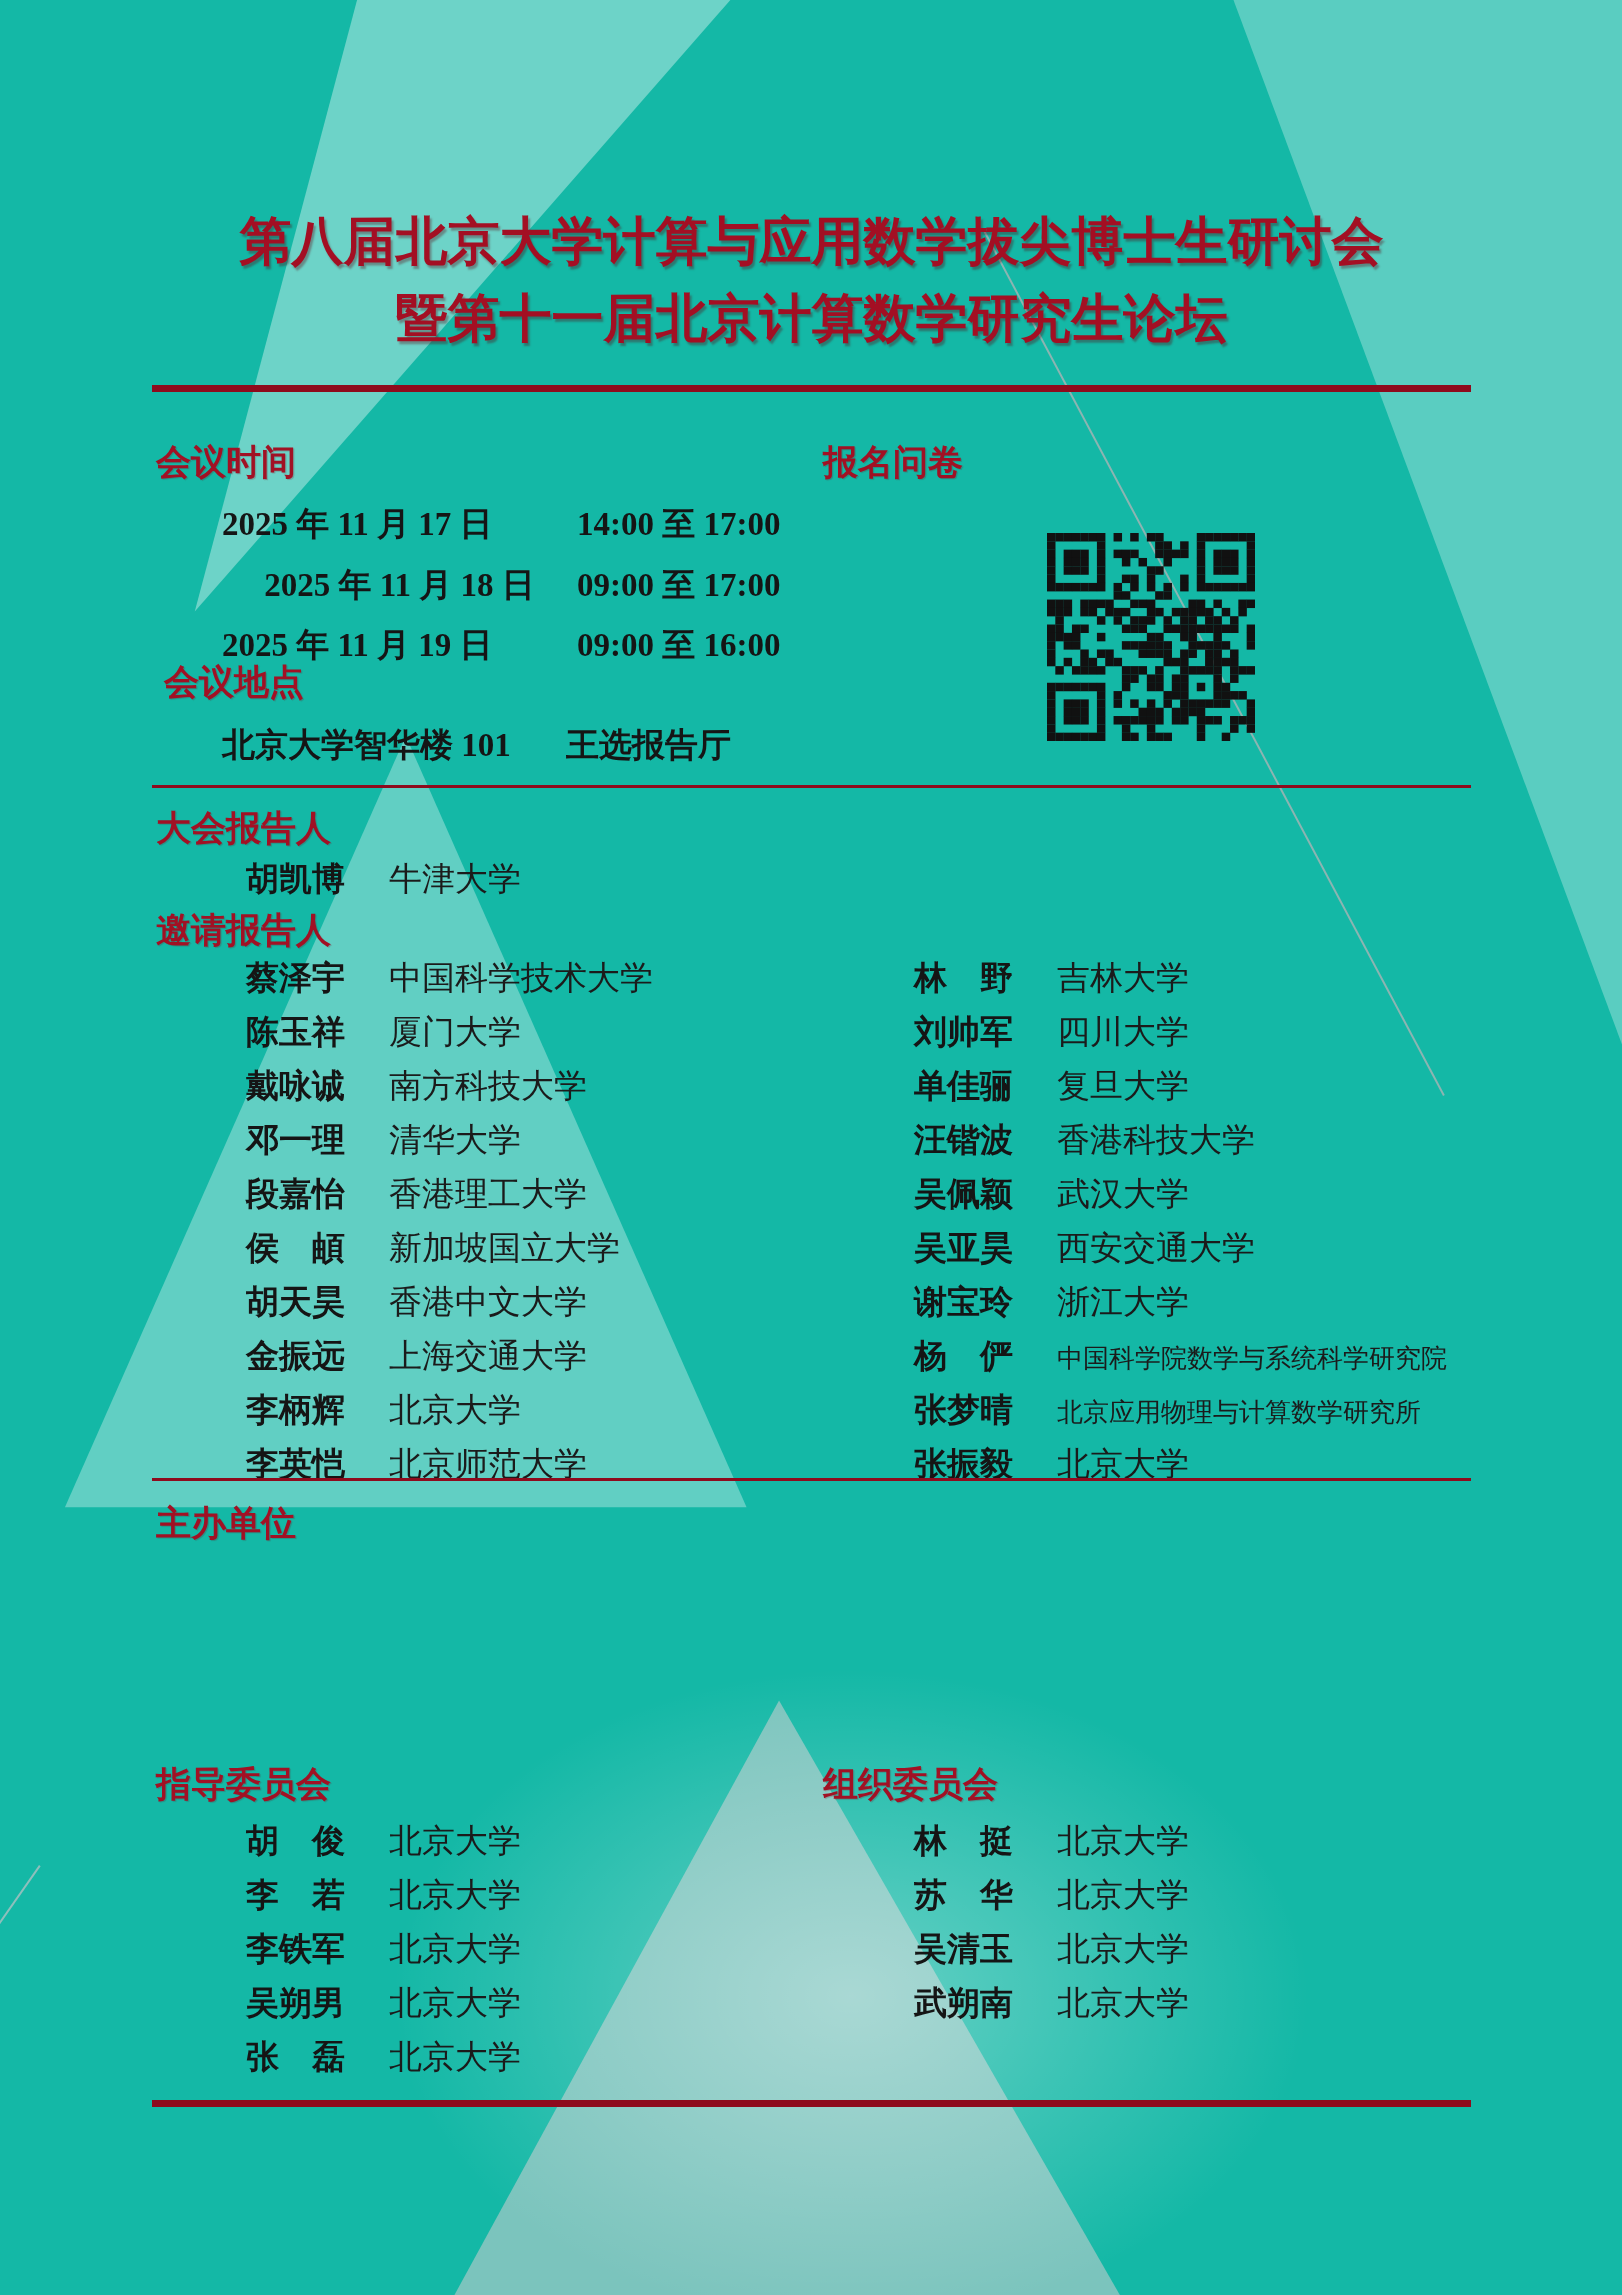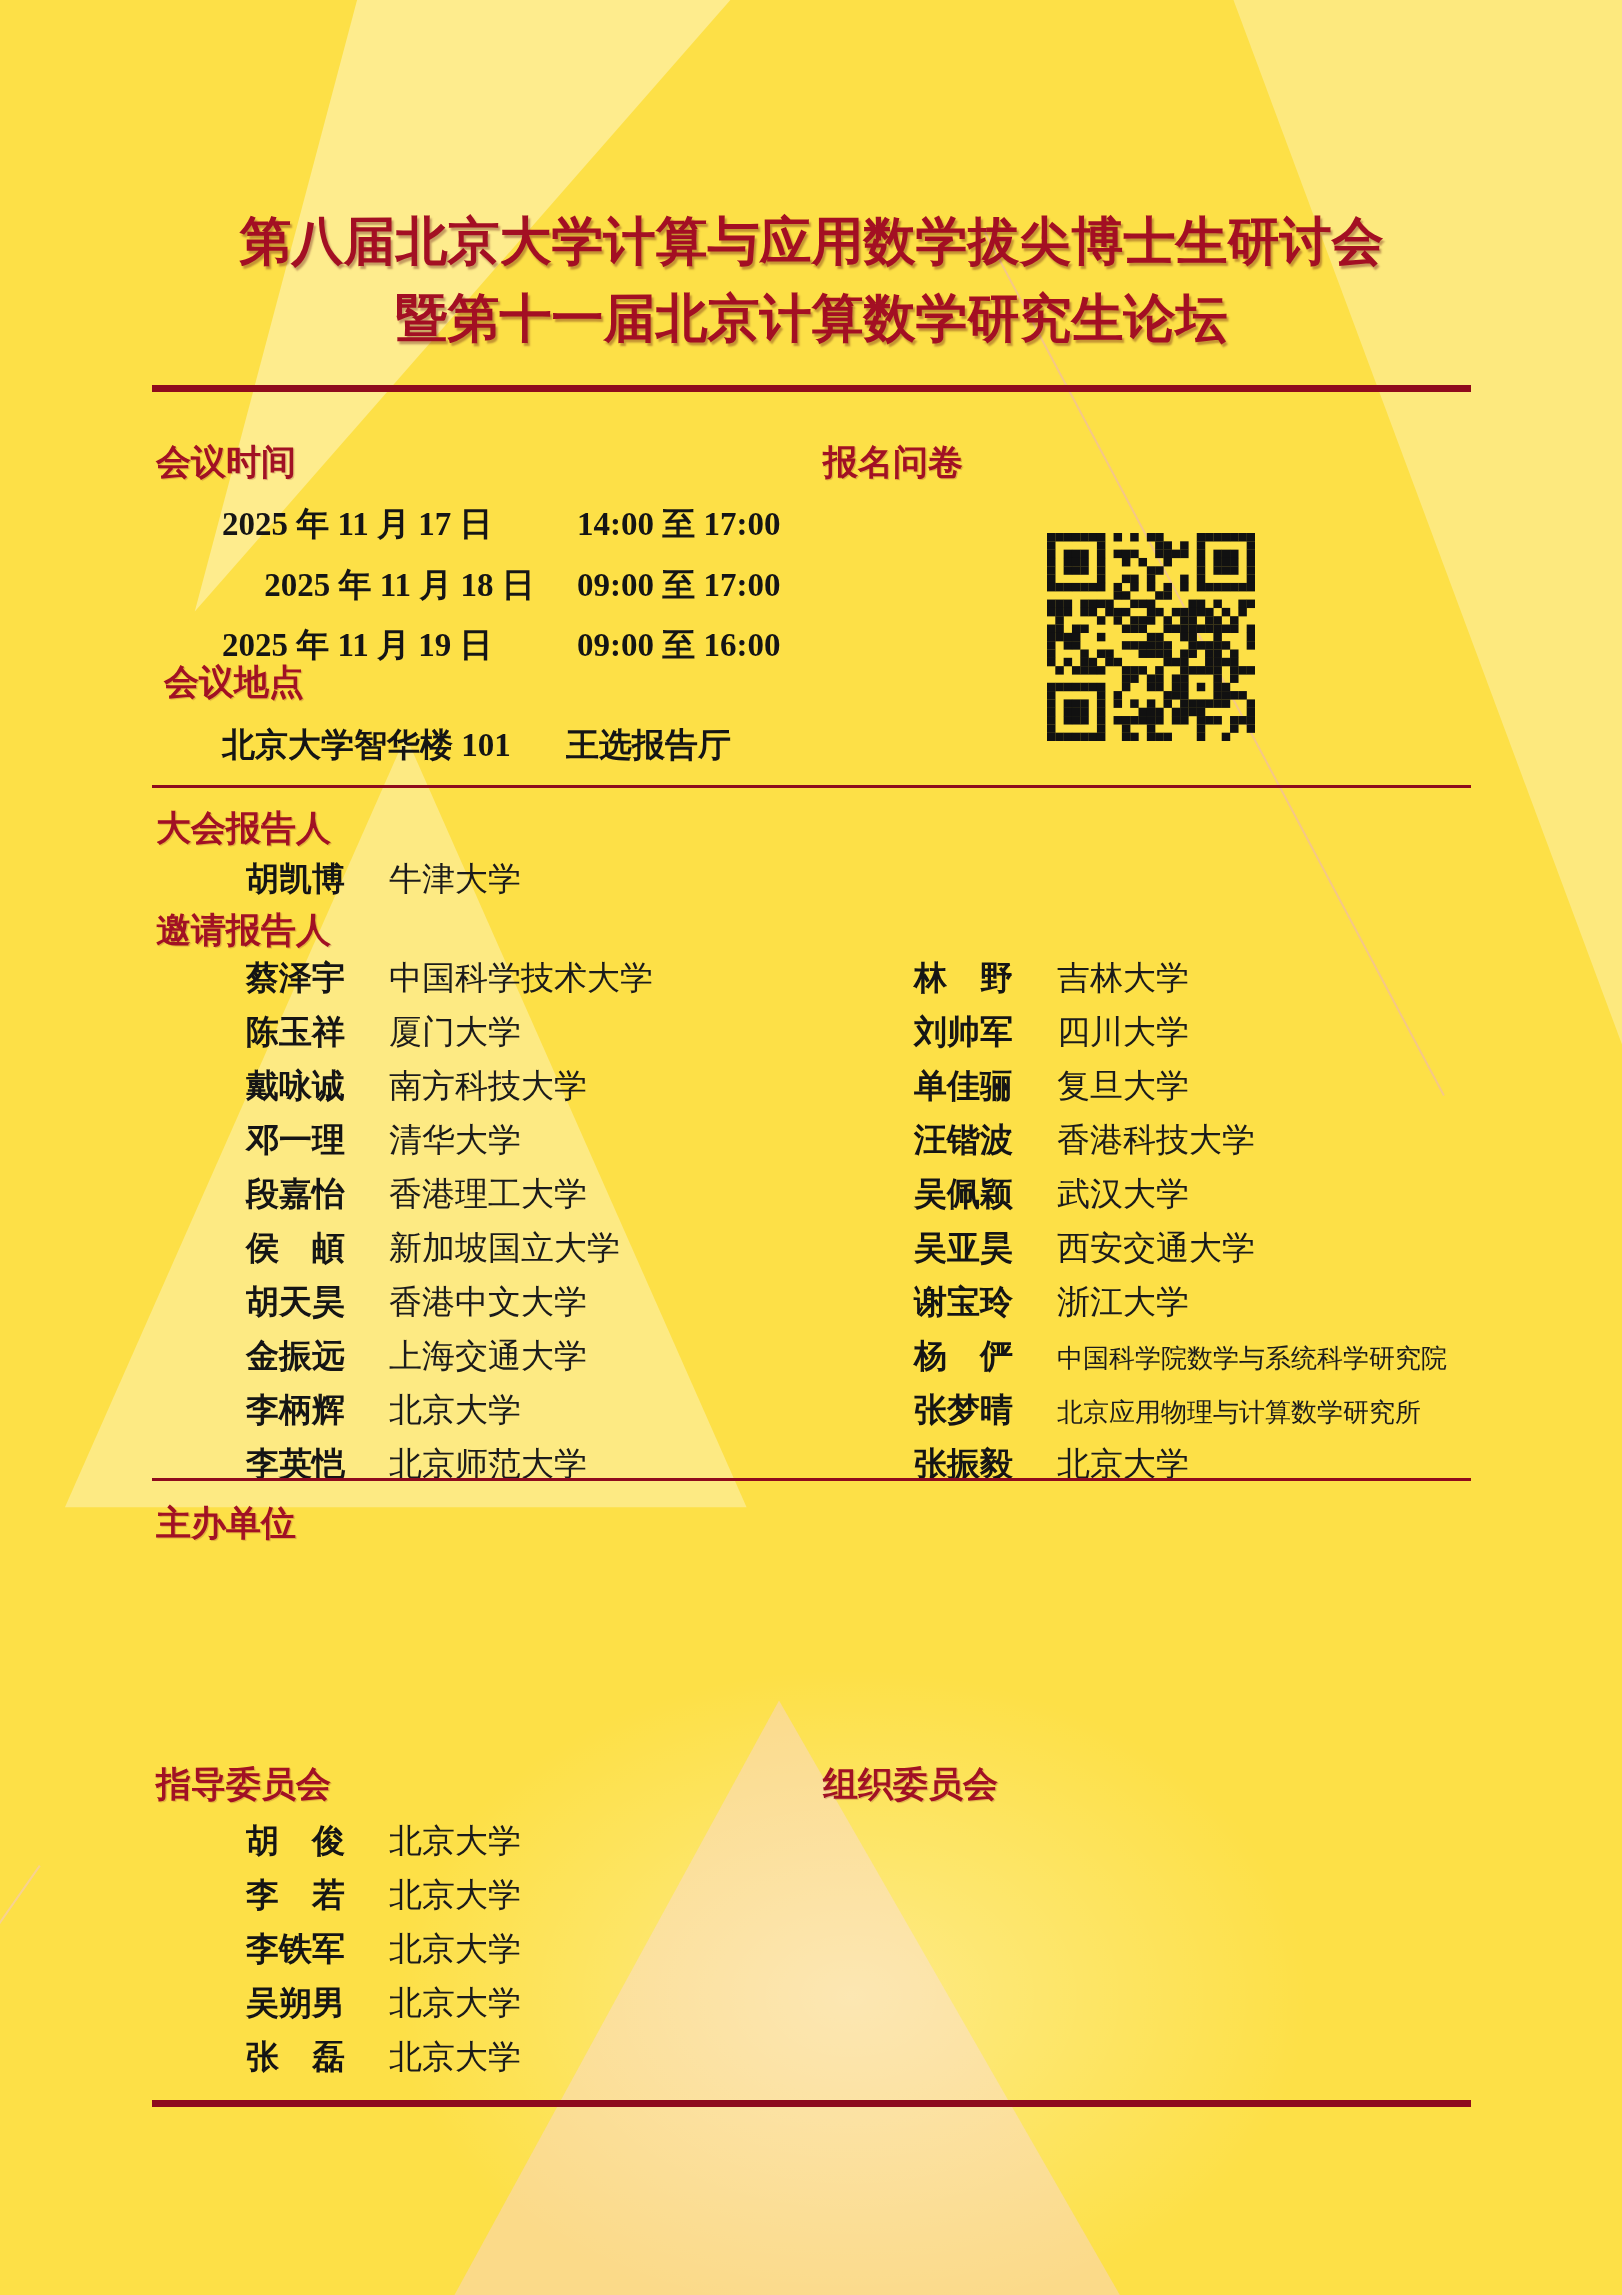--- a/index.html
+++ b/index.html
@@ -3,21 +3,21 @@
 <meta charset="utf-8">
 <style>
   html,body{margin:0;padding:0;}
   body{
     font-family:"Liberation Serif","DejaVu Serif",serif;
     background:#f4e3e6;
   }
   #page{
     position:relative;
     width:1623px;height:2295px;
-    background:#fde047;
+    background:#14b8a6;
     overflow:hidden;
   }
   
   .bg-shape{position:absolute;pointer-events:none;}
   .shape1{left:0;top:0;width:1623px;height:1112px;
     background:rgba(255,255,255,0.38);
     -webkit-clip-path:polygon(22% 0,45% 0,12% 55%);clip-path:polygon(22% 0,45% 0,12% 55%);}
   .shape2{left:0;top:0;width:1623px;height:1309px;
     background:rgba(255,255,255,0.30);
     -webkit-clip-path:polygon(76% 0,100% 0,100% 80%);clip-path:polygon(76% 0,100% 0,100% 80%);}
@@ -554,17 +554,32 @@
       <span class="pname">李铁军</span><span class="paffil">北京大学</span>
     </div>
       <div class="people-row">
       <span class="pname">吴朔男</span><span class="paffil">北京大学</span>
     </div>
       <div class="people-row">
       <span class="pname">张　磊</span><span class="paffil">北京大学</span>
     </div>
     </div>
 
+  <div class="people-col" style="left:890px;top:1814px;">
+
+  <div class="people-row">
+      <span class="pname">林　挺</span><span class="paffil">北京大学</span>
+    </div>
+      <div class="people-row">
+      <span class="pname">苏　华</span><span class="paffil">北京大学</span>
+    </div>
+      <div class="people-row">
+      <span class="pname">吴清玉</span><span class="paffil">北京大学</span>
+    </div>
+      <div class="people-row">
+      <span class="pname">武朔南</span><span class="paffil">北京大学</span>
+    </div>
+    </div>
 
   <div class="hr thick" style="top:2100px;"></div>
 
 </div>
 
 
 </body></html>

